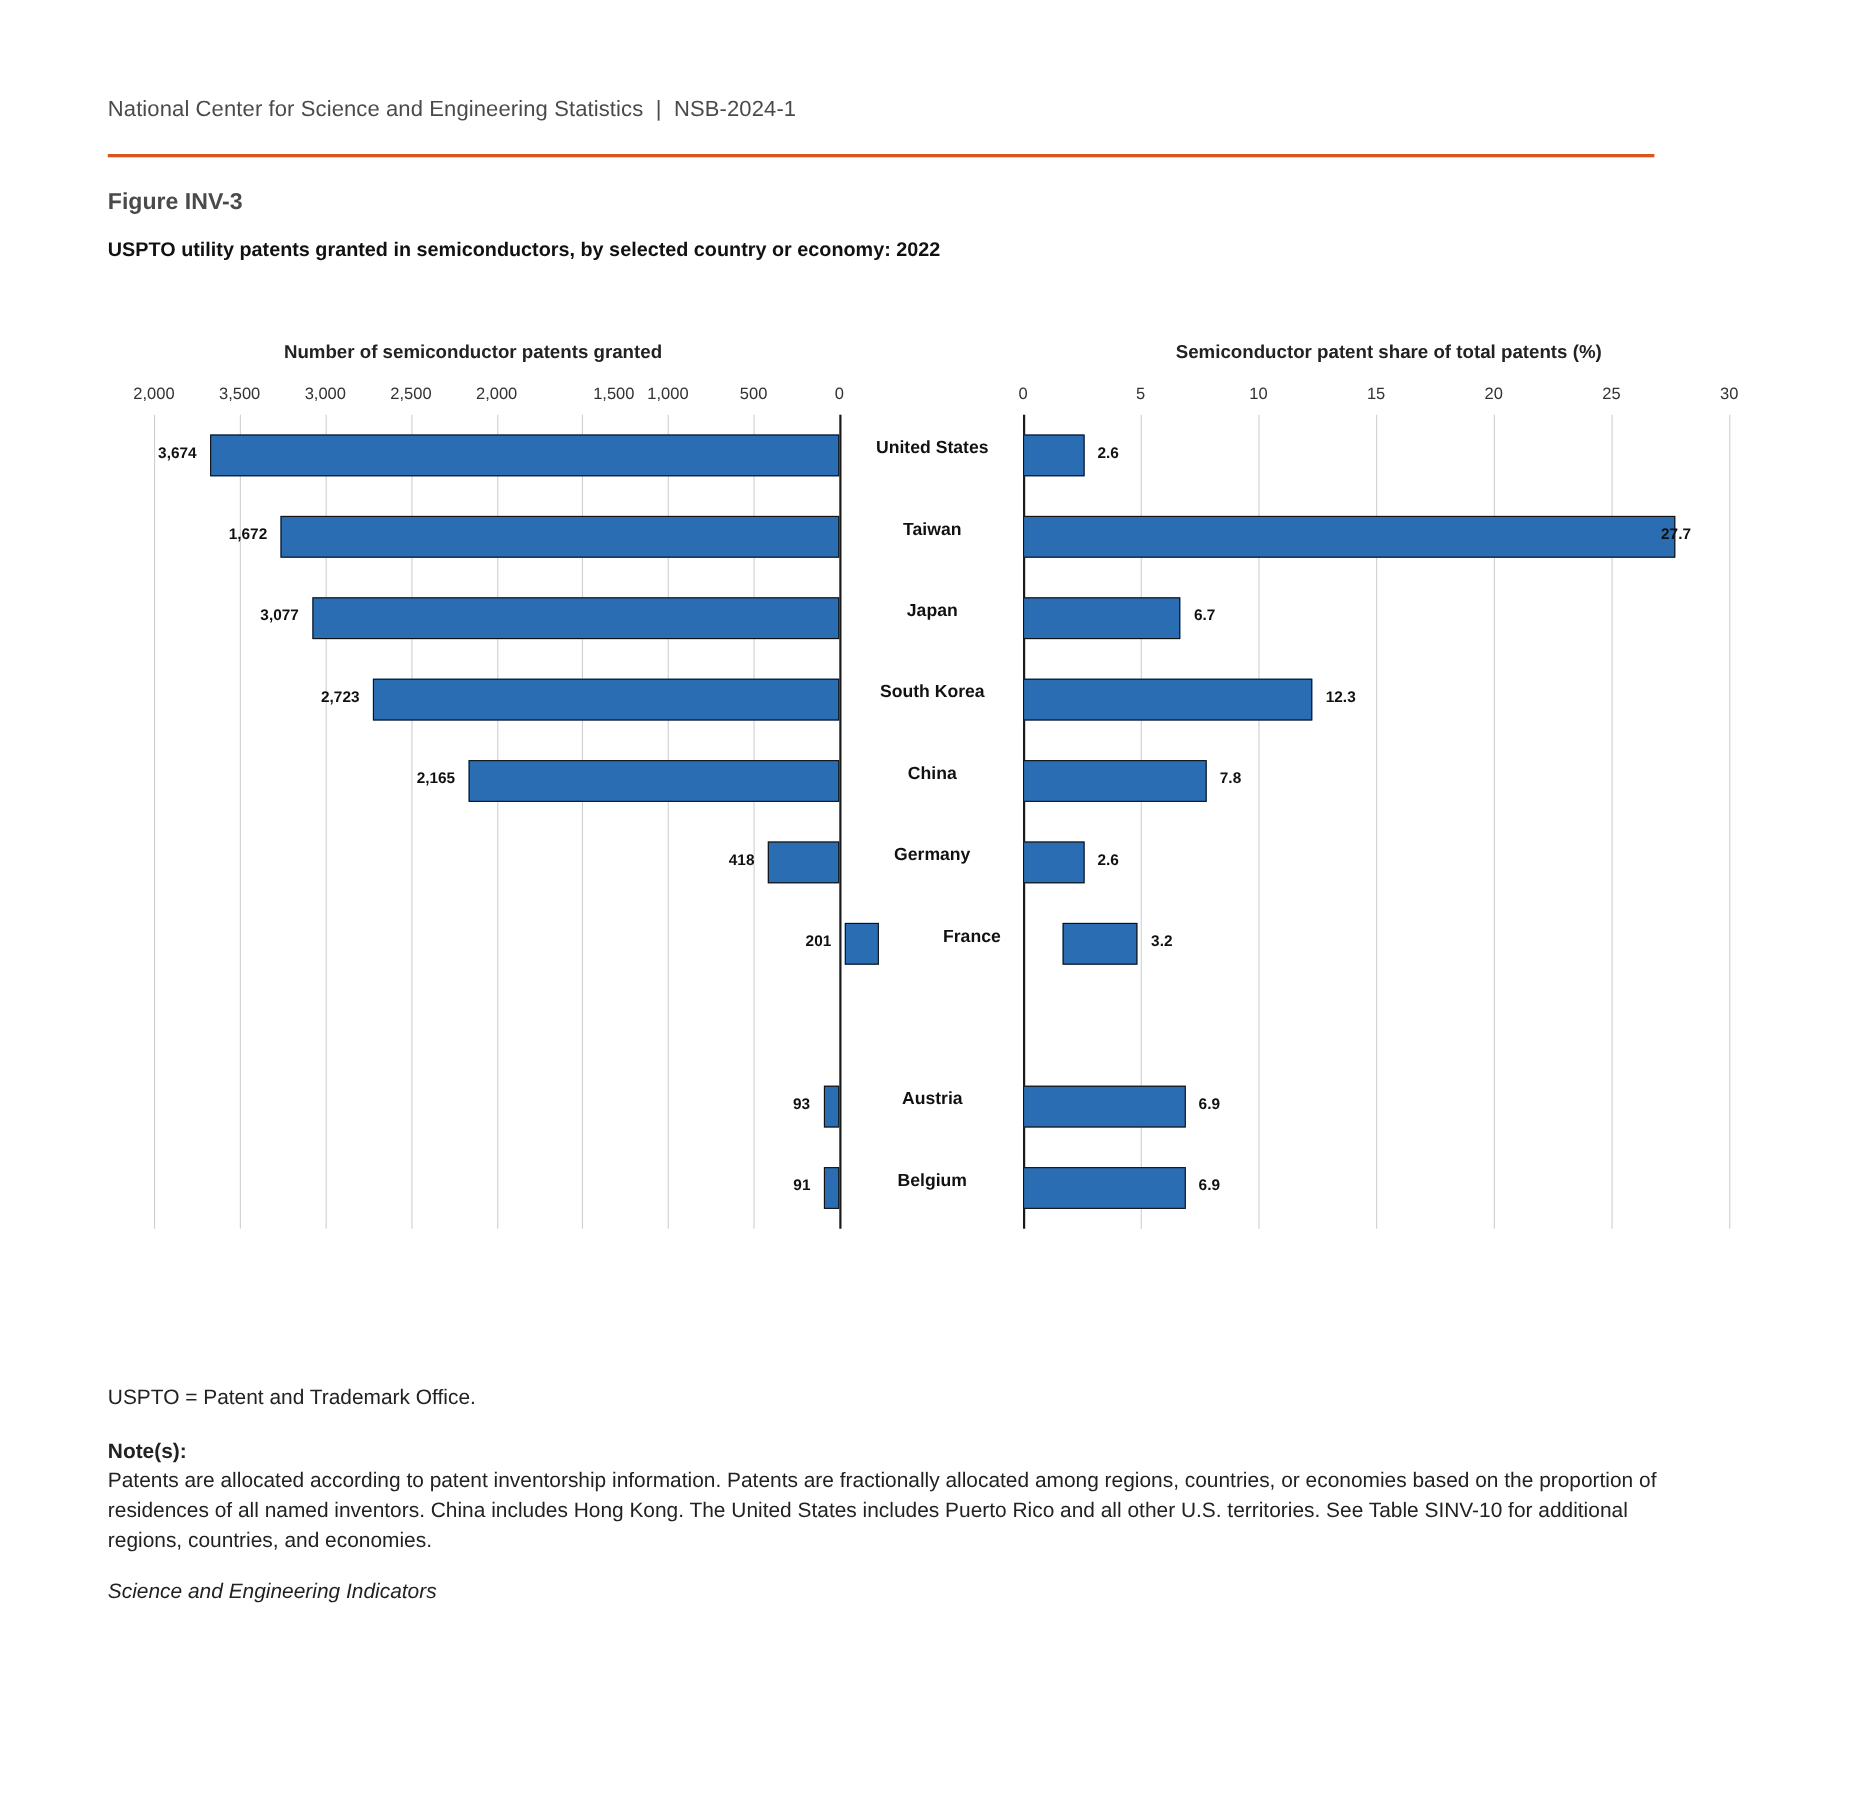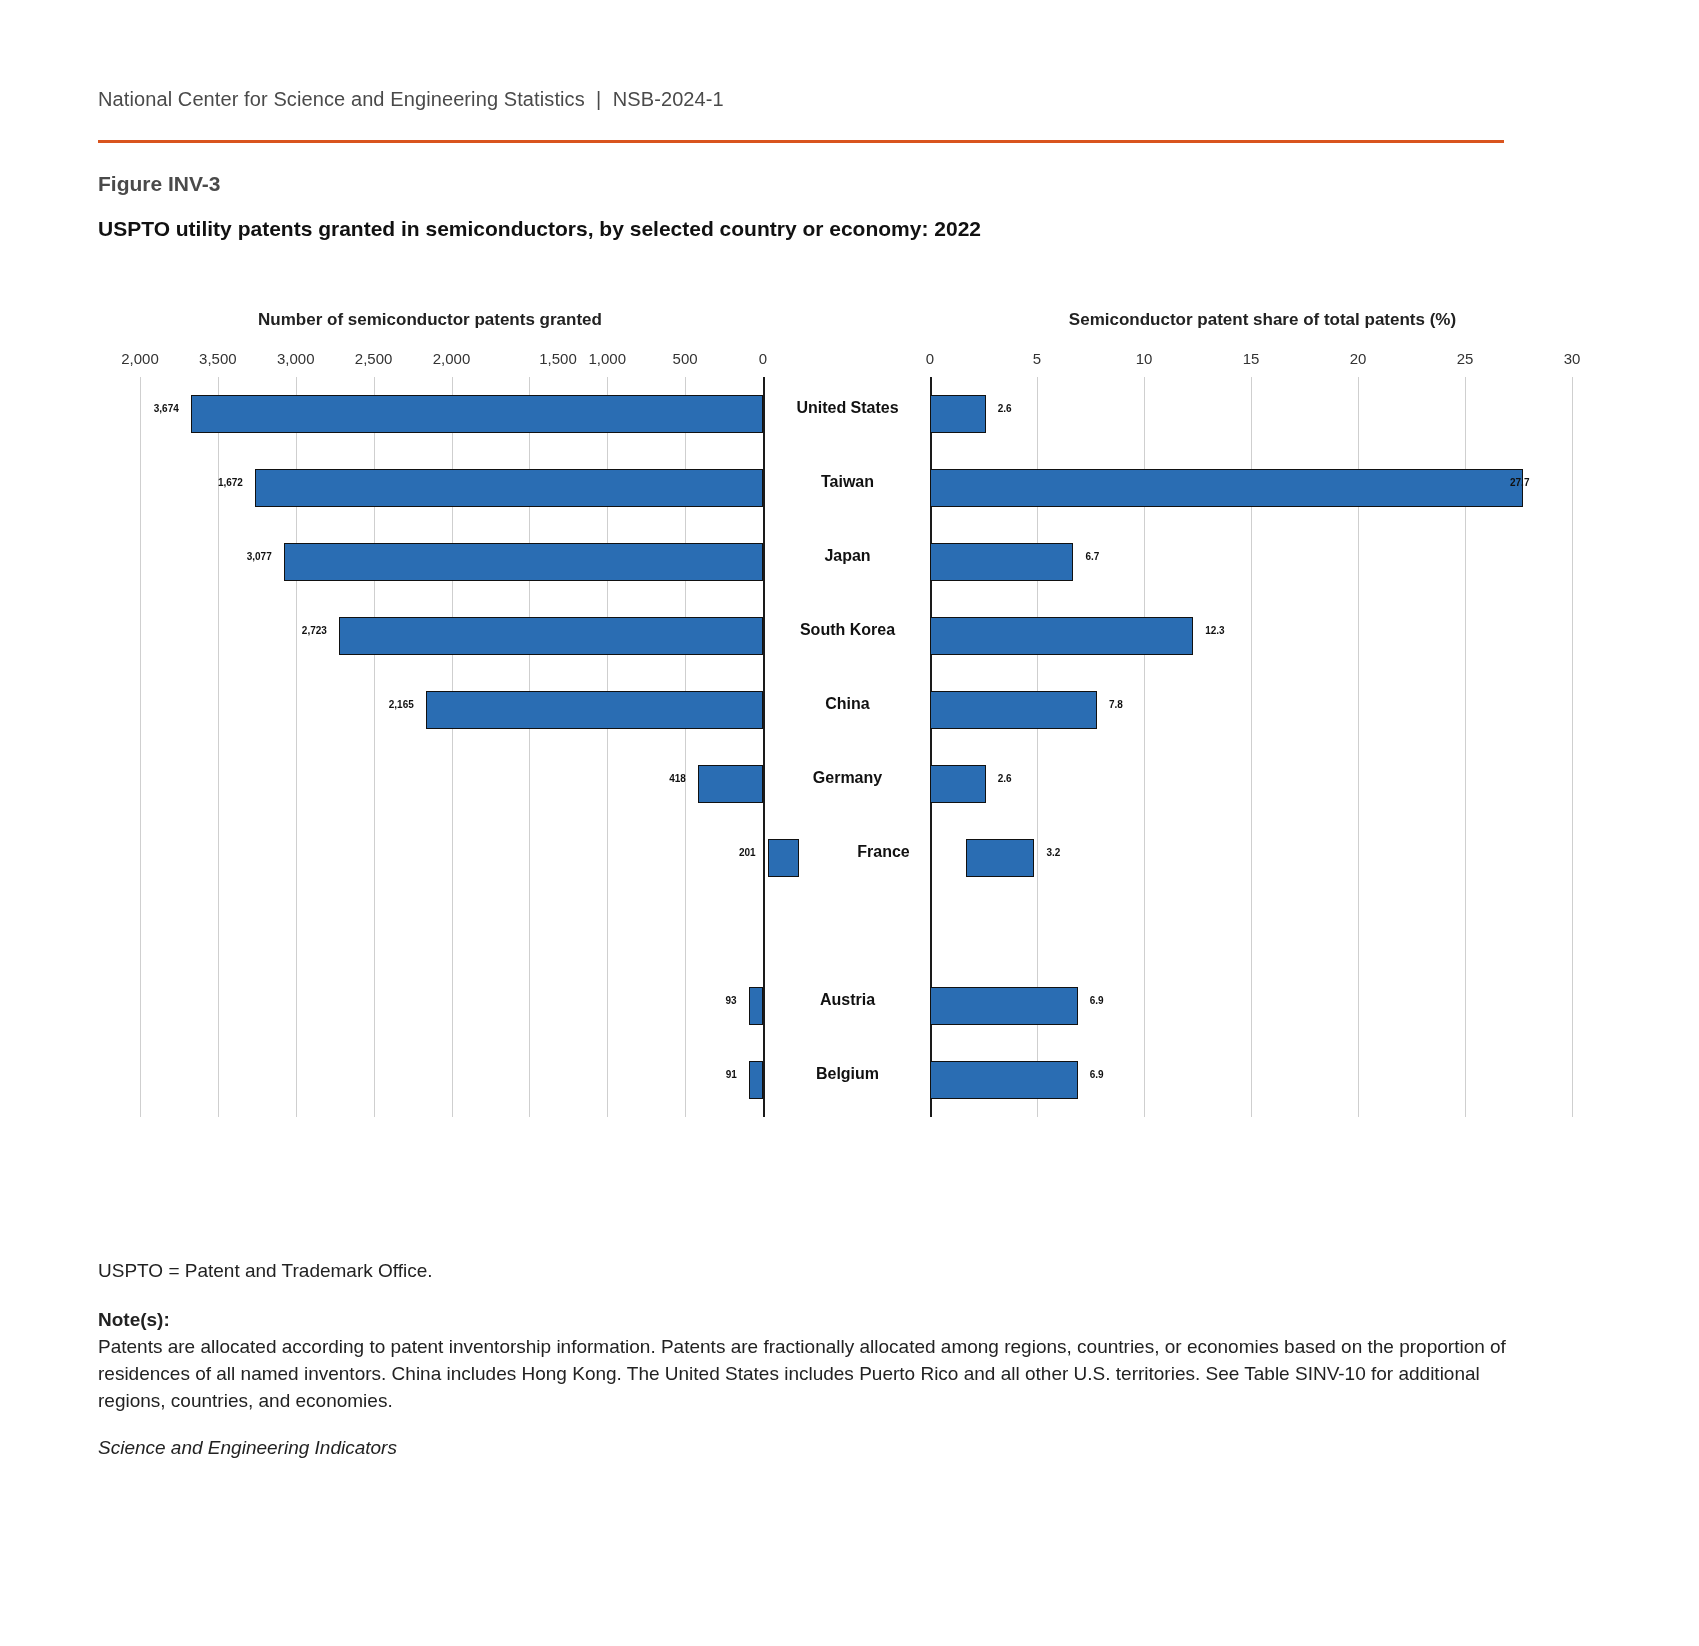--- a/index.html
+++ b/index.html
@@ -42,21 +42,21 @@
     left: 98px;
     top: 172px;
     font-size: 21px;
     font-weight: bold;
     color: #4a4a4a;
   }
   .fig-title {
     position: absolute;
     left: 98px;
     top: 217px;
-    font-size: 21px;
+    font-size: 18px;
     font-weight: bold;
     color: #111111;
   }
 
   
   .chart {
     position: absolute;
     left: 0;
     top: 290px;
     width: 1699px;
@@ -125,21 +125,21 @@
     position: absolute;
     top: 18px;
     height: 38px;
     background: #2a6db3;
     border: 1.6px solid #111111;
     box-sizing: border-box;
   }
   .val {
     position: absolute;
     top: 26px;
-    font-size: 10px;
+    font-size: 14px;
     font-weight: bold;
     color: #111111;
     white-space: nowrap;
   }
   .val.left { text-align: right; }
 
   
   .footer {
     position: absolute;
     left: 98px;

